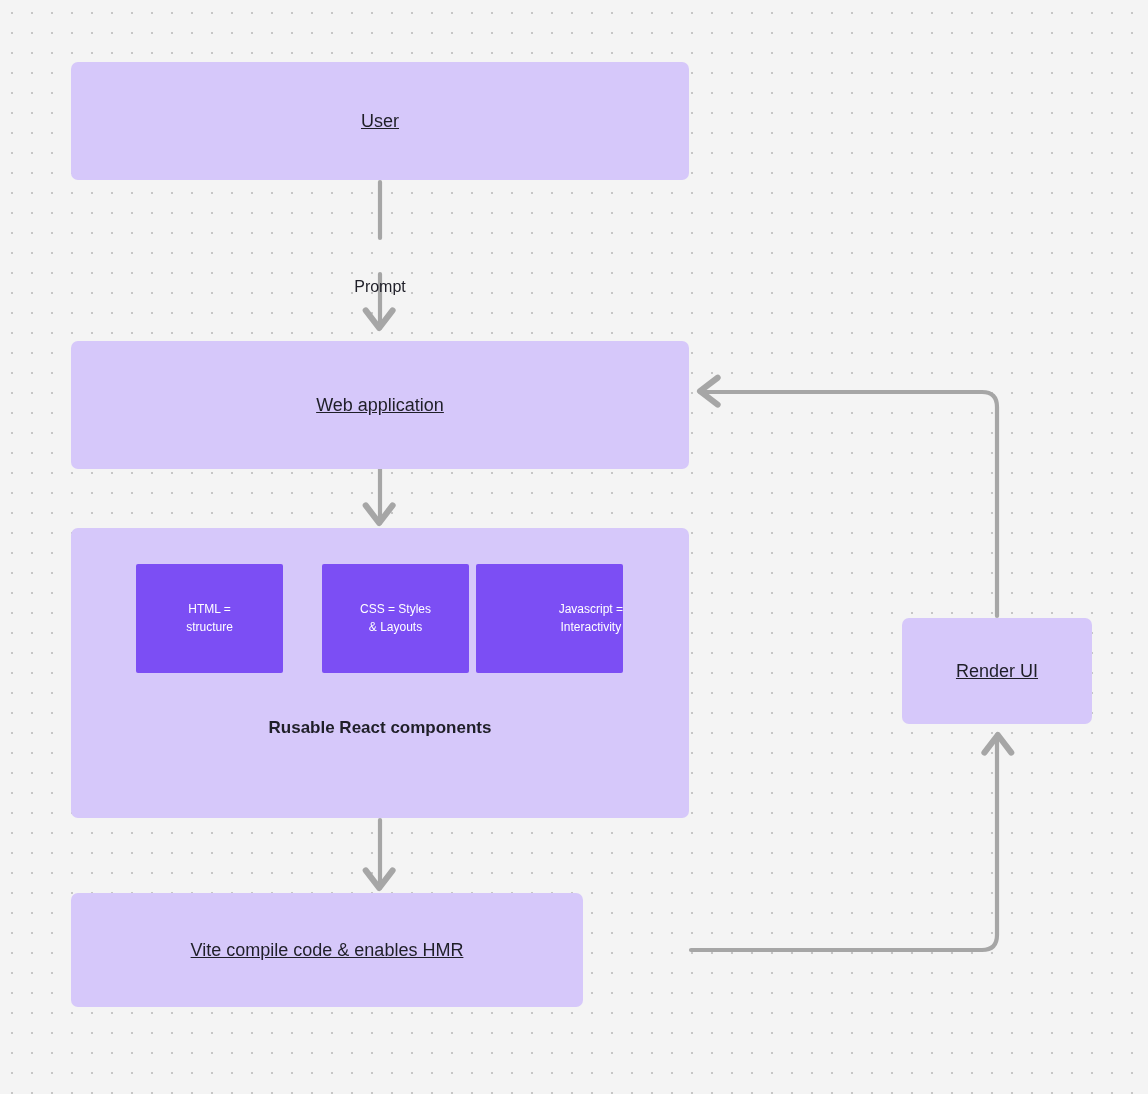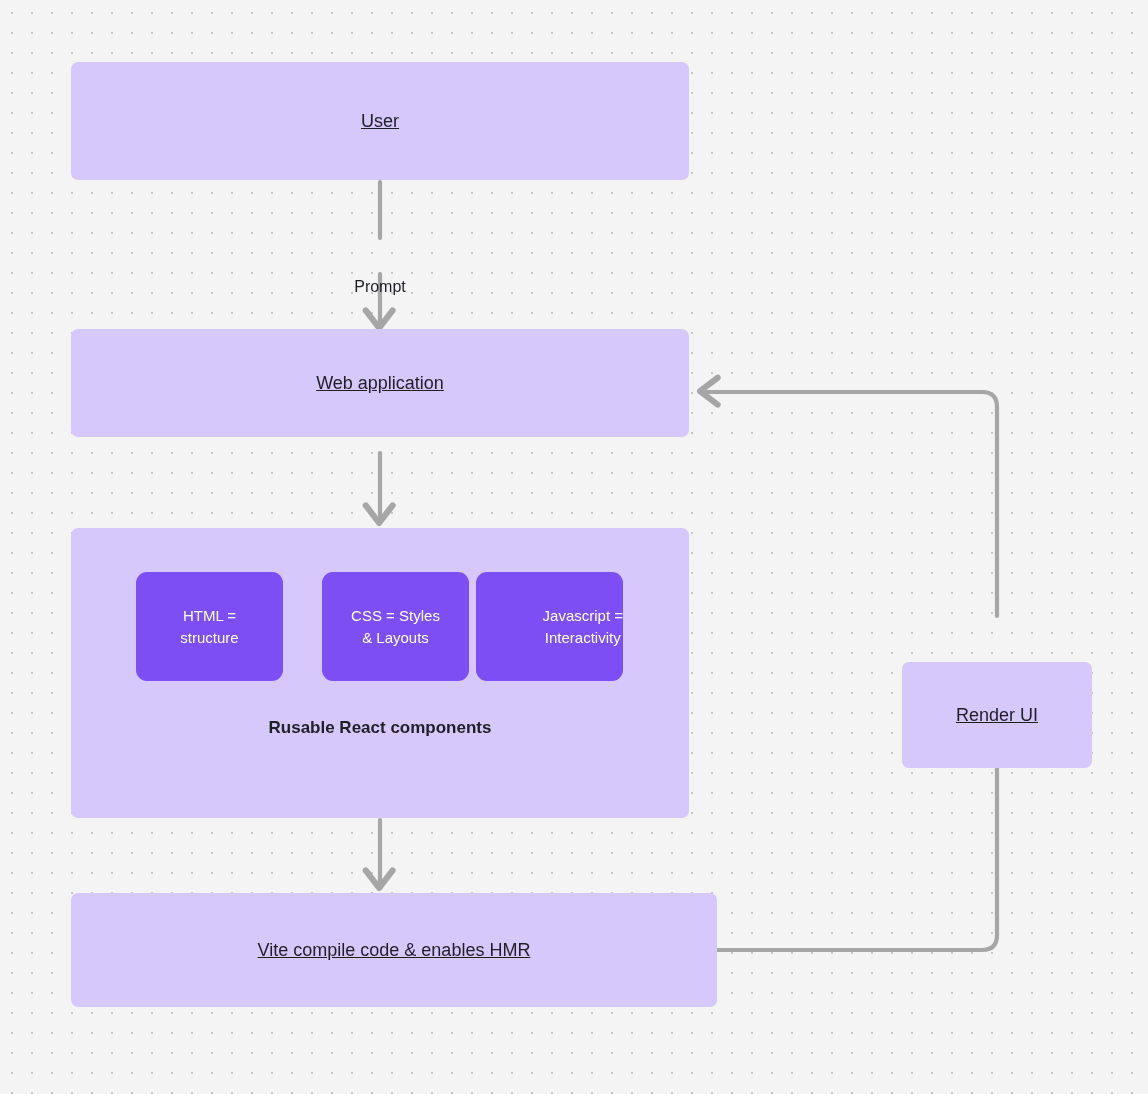--- a/index.html
+++ b/index.html
@@ -38,34 +38,33 @@
   .node-light {
     background: #d6c8fa;
     border-radius: 7px;
     font-size: 18px;
     line-height: 1.35;
     text-decoration: underline;
   }
 
   .node-dark {
     background: #7c4ef4;
-    border-radius: 11px;
+    border-radius: 2px;
     color: #ffffff;
-    font-size: 15px;
+    font-size: 12px;
     line-height: 1.42;
     white-space: pre-line;
-    margin-top: 8px;
   }
 
   
   #node-user        { left: 71px;  top: 62px;  width: 618px; height: 118px; }
-  #node-webapp      { left: 71px;  top: 329px; width: 618px; height: 108px; }
+  #node-webapp      { left: 71px;  top: 341px; width: 618px; height: 128px; }
   #node-components  { left: 71px;  top: 528px; width: 618px; height: 290px; }
-  #node-vite        { left: 71px;  top: 893px; width: 646px; height: 114px; }
-  #node-render      { left: 902px; top: 618px; width: 190px; height: 106px; margin-top: 44px; }
+  #node-vite        { left: 71px;  top: 893px; width: 512px; height: 114px; }
+  #node-render      { left: 902px; top: 618px; width: 190px; height: 106px; }
 
   #node-html { left: 136px; top: 564px; width: 147px; height: 109px; }
   #node-css  { left: 322px; top: 564px; width: 147px; height: 109px; }
   #node-js   { left: 476px; top: 564px; width: 147px; height: 109px; justify-content: flex-end; }
 
   .components-caption {
     position: absolute;
     left: 71px;
     top: 718px;
     width: 618px;

